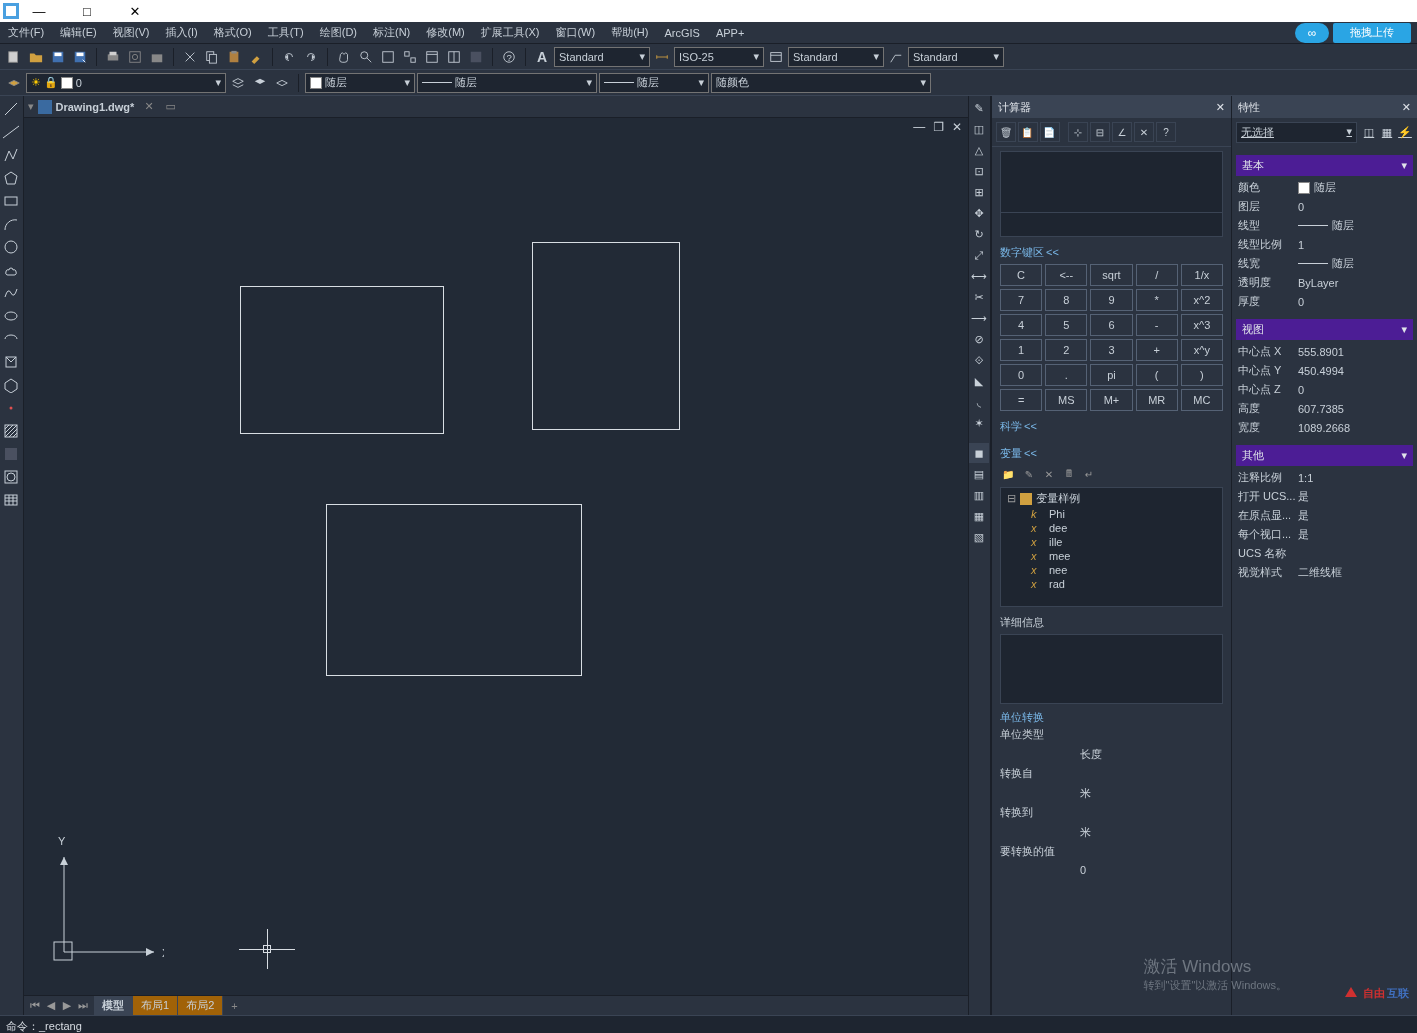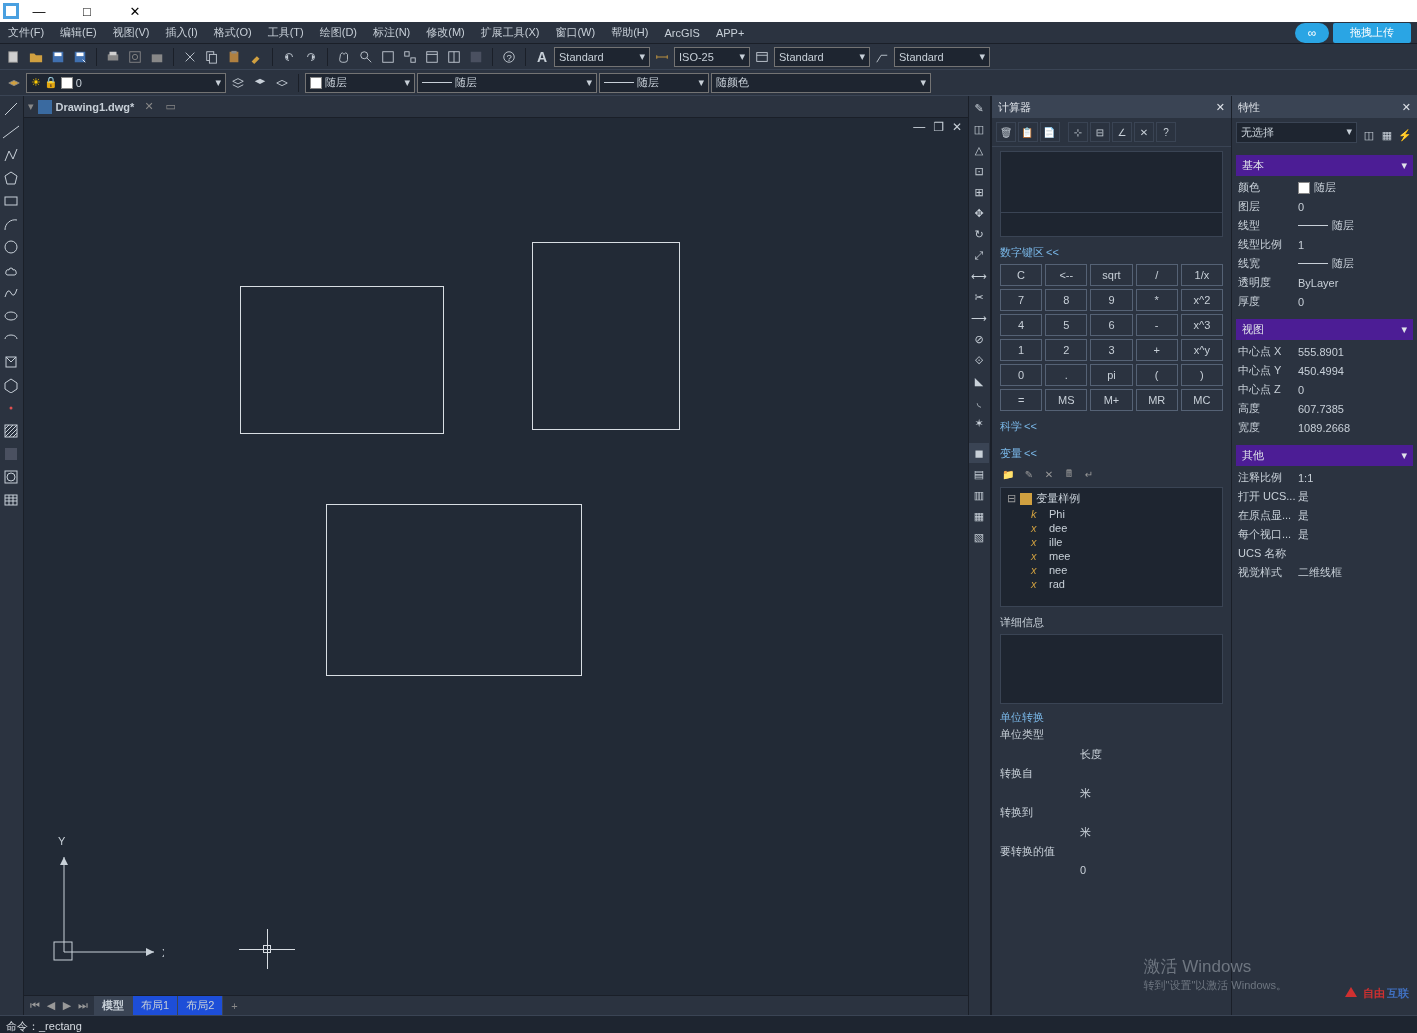--- a/index.html
+++ b/index.html
@@ -49,21 +49,21 @@
 .rect { position: absolute; border: 1px solid #d8dde3; background: transparent; }
 .ucs-icon { position: absolute; left: 10px; bottom: 48px; width: 130px; height: 140px; }
 .cursor-cross { position: absolute; left: 215px; bottom: 46px; width: 56px; height: 40px; }
 .cross-h { position: absolute; top: 20px; left: 0; width: 56px; height: 1px; background: #d8dde3; }
 .cross-v { position: absolute; left: 28px; top: 0; width: 1px; height: 40px; background: #d8dde3; }
 .cross-box { position: absolute; left: 24px; top: 16px; width: 8px; height: 8px; border: 1px solid #d8dde3; }
 
 .layout-tabs { position: absolute; left: 0; right: 0; bottom: 0; height: 20px; background: #2b3340; display: flex; align-items: center; border-top: 1px solid #1a1f28; }
 .layout-tabs .nav { display: flex; gap: 2px; padding: 0 4px; }
 .layout-tabs .nav span { width: 14px; text-align: center; color: #999; }
-.layout-tabs .ltab { padding: 2px 8px; background: #1d4ed8; color: #c8d0d8; border-right: 1px solid #3a4454; }
+.layout-tabs .ltab { padding: 2px 8px; background: #a16207; color: #c8d0d8; border-right: 1px solid #3a4454; }
 .layout-tabs .ltab.active { background: #3a4454; font-weight: bold; }
 .layout-tabs .plus { padding: 2px 8px; color: #888; }
 
 
 .right-strip { width: 22px; background: #2b3340; border-right: 1px solid #1a1f28; display: flex; flex-direction: column; gap: 1px; padding-top: 2px; }
 .right-strip .t { width: 20px; height: 20px; display: flex; align-items: center; justify-content: center; color: #c8d0d8; }
 
 
 .panel { background: #2b3340; border-left: 1px solid #1a1f28; display: flex; flex-direction: column; }
 .panel-head { height: 22px; background: #3a4454; display: flex; align-items: center; padding: 0 6px; color: #e0e4ea; }
@@ -87,21 +87,21 @@
 .var-row.root .fold { color: #999; }
 .var-row.root .ficon { width: 12px; height: 12px; background: #d0a040; }
 .detail-label { padding: 4px 8px; color: #c8d0d8; }
 .unit-section { padding: 6px 8px; }
 .unit-row { display: flex; padding: 2px 0; }
 .unit-row .lbl { width: 80px; color: #c8d0d8; }
 .unit-row .val { flex: 1; color: #c8d0d8; margin-top: 20px; }
 
 
 .props { width: 186px; }
-.props-sel { margin: 4px; display: flex; align-items: flex-end; }
+.props-sel { margin: 4px; display: flex; align-items: center; text-decoration: underline; }
 .props-sel .combo { flex: 1; background: #1e2530; border: 1px solid #3a4454; padding: 2px 4px; display: flex; }
 .props-sel .combo .arrow { margin-left: auto; }
 .props-sel .icons { display: flex; gap: 2px; margin-left: 4px; }
 .props-sel .icons .pi { width: 16px; height: 16px; display: flex; align-items: center; justify-content: center; }
 .props-group-hdr { background: #4c1d95; padding: 3px 6px; margin: 8px 4px 2px 4px; display: flex; align-items: center; color: #e0e4ea; }
 .props-group-hdr .arrow { margin-left: auto; }
 .props-row { display: flex; padding: 2px 6px; }
 .props-row .lbl { width: 60px; color: #c8d0d8; }
 .props-row .val { flex: 1; color: #c8d0d8; display: flex; align-items: center; gap: 4px; }
 .line-swatch { width: 30px; height: 1px; background: #c8d0d8; display: inline-block; }
@@ -277,21 +277,21 @@
   <div class="tb-btn" style="color:#c8d0d8;font-size:14px;font-weight:bold;">A</div>
   <div class="tb-sel" style="width:96px;">
       <span>Standard</span>
       <span class="arrow">▾</span>
     </div>
   <div class="tb-btn">
       <svg viewBox="0 0 16 16">
         <path d="M2 8 h12 M2 6 v4 M14 6 v4" stroke="#d0a040" fill="none"></path>
       </svg>
     </div>
-  <div class="tb-sel" style="width:76px;">
+  <div class="tb-sel" style="width:90px;">
       <span>ISO-25</span>
       <span class="arrow">▾</span>
     </div>
   <div class="tb-btn">
       <svg viewBox="0 0 16 16">
         <rect x="2" y="3" width="12" height="10" fill="none" stroke="#c8d0d8"></rect>
         <line x1="2" y1="6" x2="14" y2="6" stroke="#c8d0d8"></line>
       </svg>
     </div>
   <div class="tb-sel" style="width:96px;">

